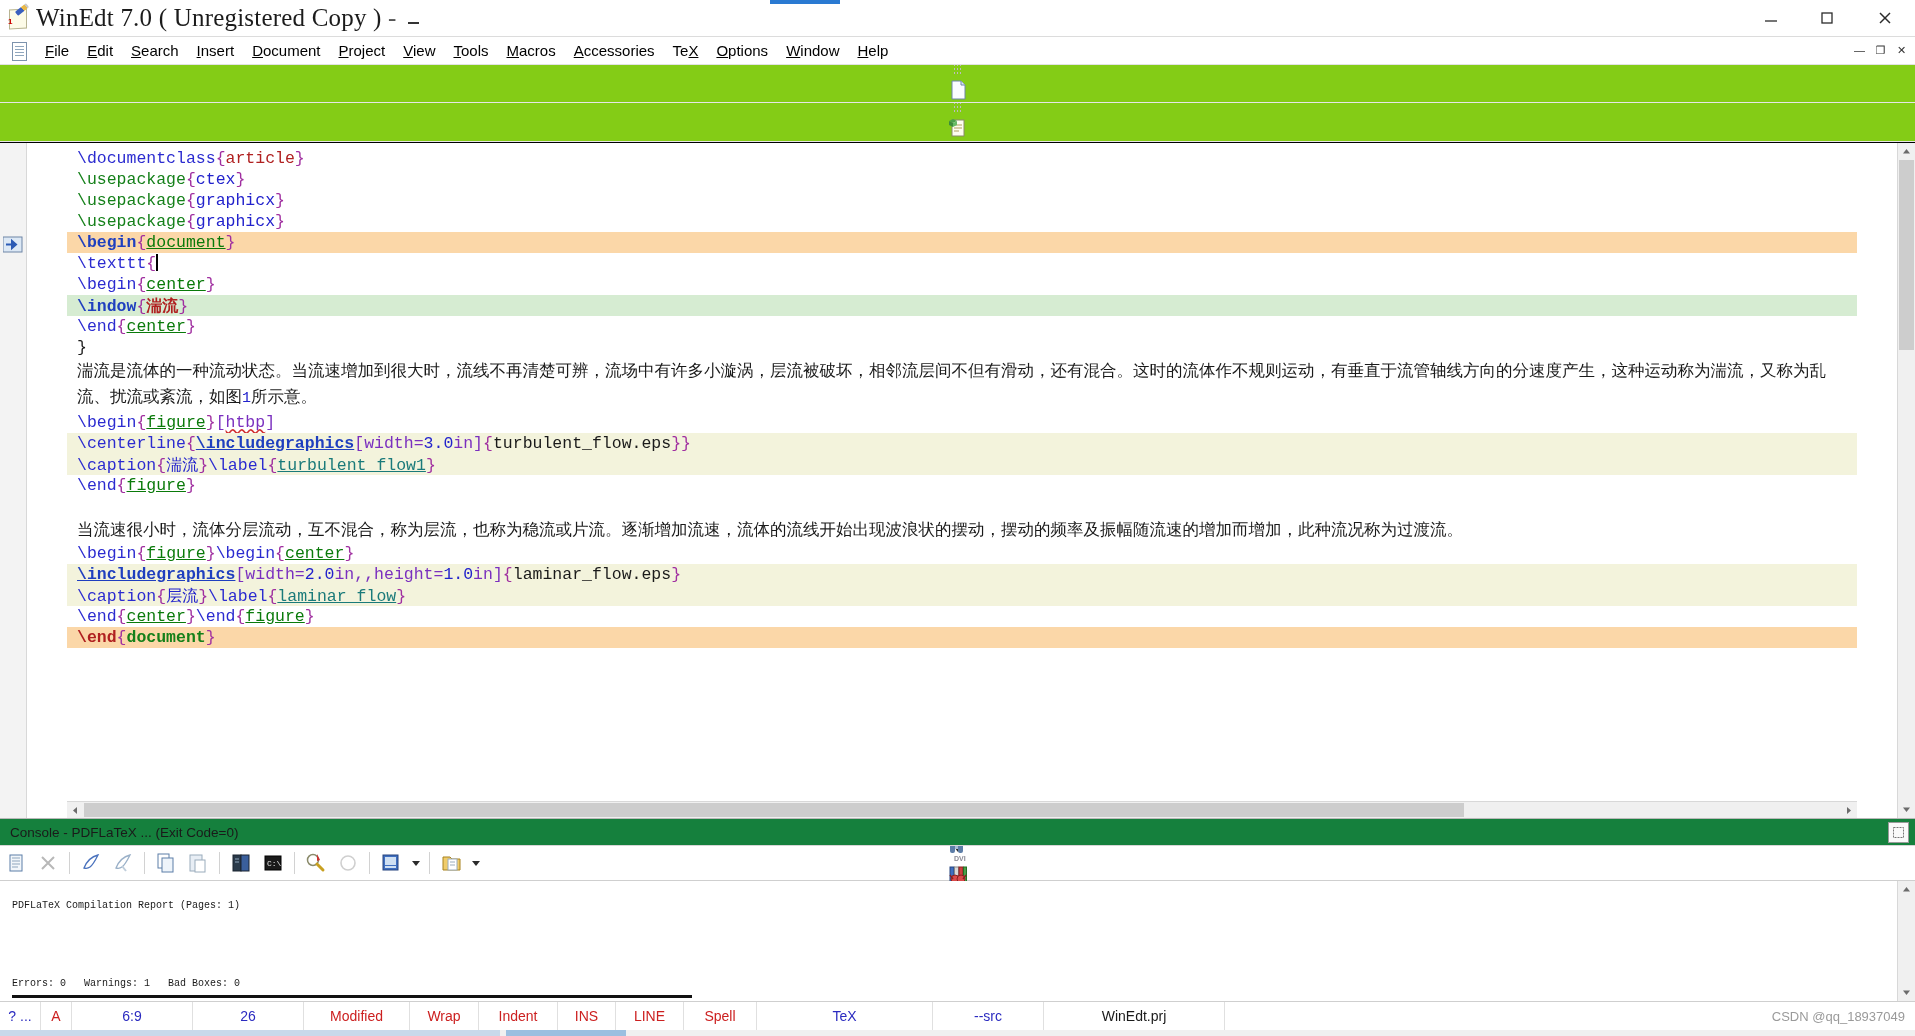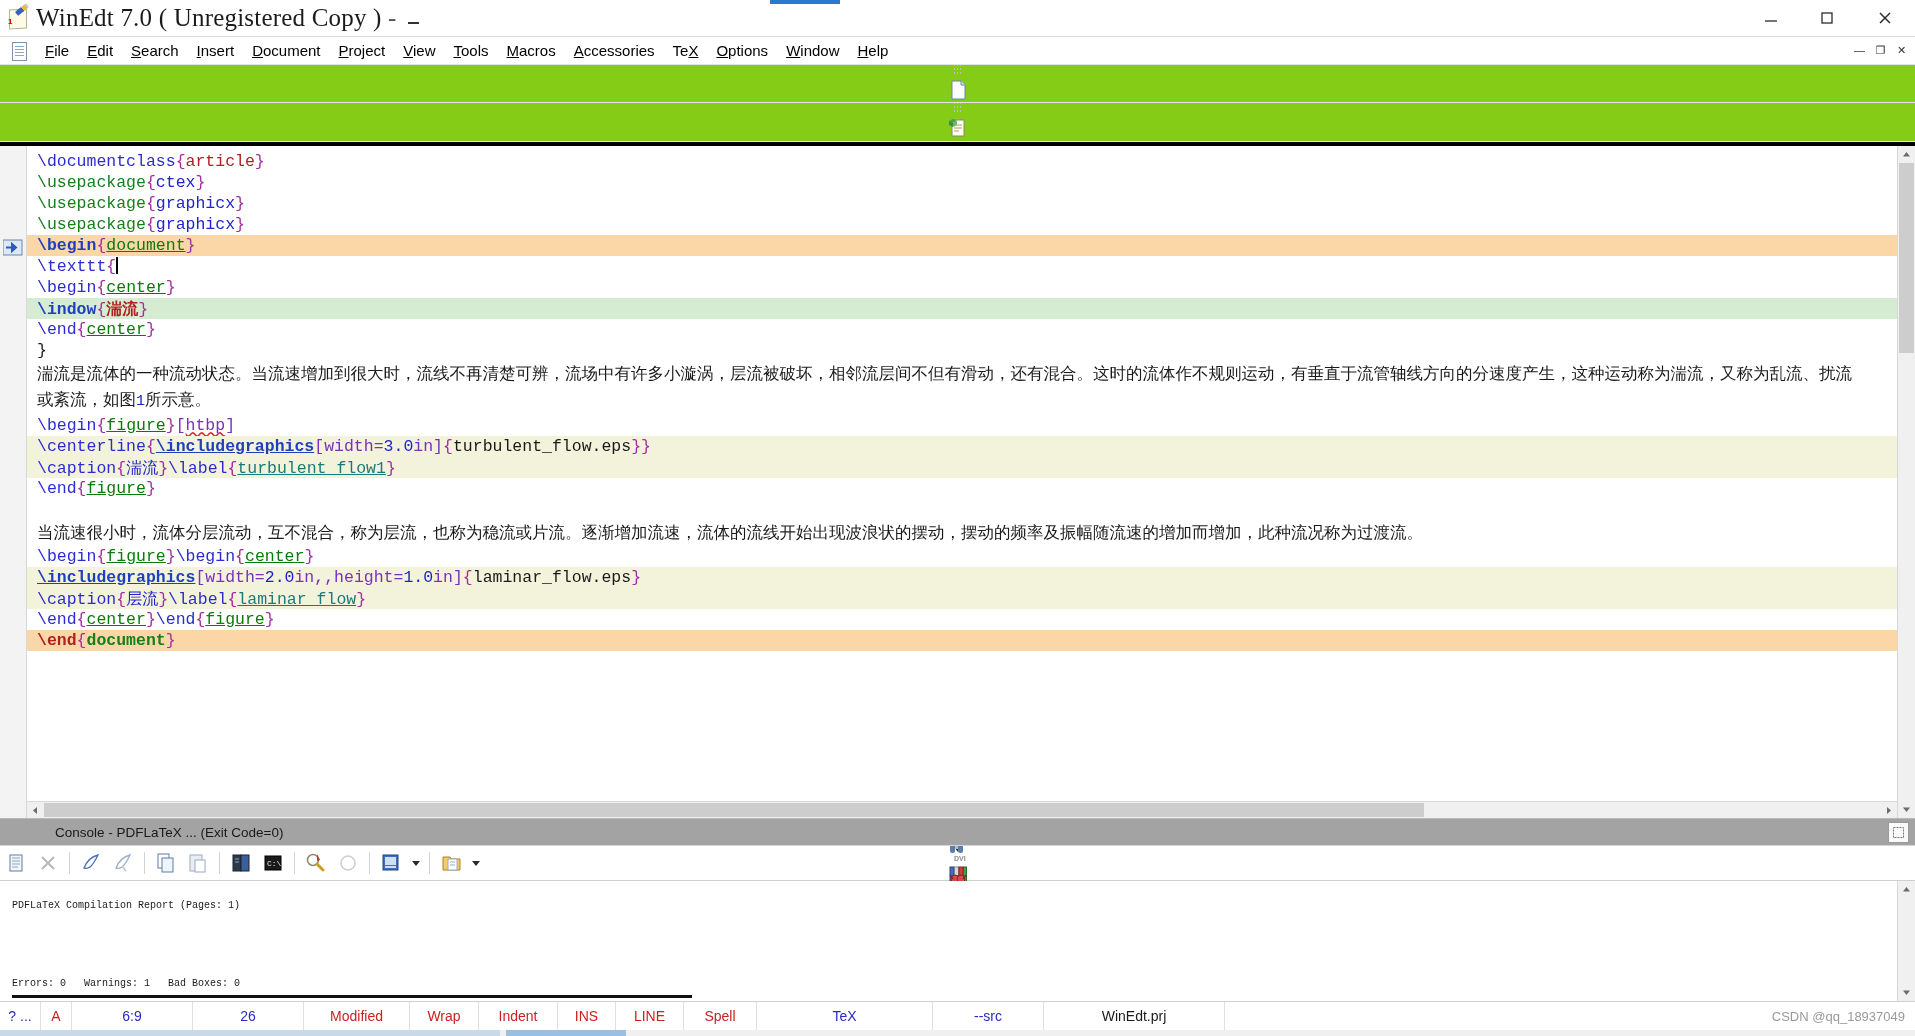--- a/index.html
+++ b/index.html
@@ -56,21 +56,21 @@
         background-size:3px 4px;background-position:2px 2px;}
   .tbtn{width:32px;height:30px;display:flex;align-items:center;justify-content:center;position:relative;flex:0 0 32px;}
   .tbtn.wide{width:34px;flex:0 0 34px;}
   .arrowbtn{width:17px;height:30px;display:flex;align-items:center;justify-content:center;flex:0 0 17px;}
   .caret{width:0;height:0;border-left:4px solid transparent;border-right:4px solid transparent;border-top:5px solid #2b2b2b;}
   .sep{width:1px;height:22px;background:#d2d2d2;margin:0 5px;flex:0 0 1px;}
   .ico{width:22px;height:22px;position:relative;display:block;}
   .ico svg{display:block;width:22px;height:22px;}
 
   
-  .editorwrap{flex:1 1 auto;display:flex;min-height:0;background:#fff;position:relative;border-top:4px solid #000000;}
+  .editorwrap{flex:1 1 auto;display:flex;min-height:0;background:#fff;position:relative;border-top:1px solid #000000;gap:40px;}
   .gutter{width:26px;flex:0 0 26px;background:#f3f3f3;border-right:1px solid #d8d8d8;position:relative;}
   .gutter .bookmark{position:absolute;left:3px;top:93px;width:20px;height:17px;}
   .editor{
     flex:1 1 auto;position:relative;overflow:hidden;background:#fff;
     font-family:"Liberation Mono","DejaVu Sans Mono",monospace;
     font-size:16.5px;line-height:21px;padding-top:5px;
   }
   .ln{white-space:pre;padding-left:10px;height:21px;position:relative;}
   .ln.hl-orange{background:#fbd7a8;}
   .ln.hl-green{background:#d6ecd2;}
@@ -96,22 +96,22 @@
   .sb-arrow{height:17px;display:flex;align-items:center;justify-content:center;background:#f0f0f0;}
   .sb-track{flex:1;background:#f0f0f0;position:relative;}
   .sb-thumb{position:absolute;left:1px;right:1px;top:0;height:190px;background:#cdcdcd;}
   .hsb{height:16px;flex:0 0 16px;background:#f0f0f0;border-top:1px solid #d8d8d8;display:flex;}
   .hsb .sb-arrow{width:17px;height:16px;}
   .hsb .sb-track{position:relative;}
   .hsb .sb-thumb{position:absolute;top:1px;bottom:1px;left:0;width:1380px;height:auto;background:#cdcdcd;}
 
   
   .console-titlebar{
-    height:26px;flex:0 0 26px;background:#a3a3a3;border-top:1px solid #b9b9b9;border-bottom:1px solid #d6d6d6;
-    display:flex;align-items:center;position:relative;padding-left:45px;
+    height:26px;flex:0 0 26px;background:#15803d;border-top:1px solid #b9b9b9;border-bottom:1px solid #d6d6d6;
+    display:flex;align-items:center;position:relative;
   }
   .console-title{font-size:13.5px;color:#1a1a1a;margin-left:10px;font-family:"Liberation Sans",sans-serif;}
   .console-close{position:absolute;right:6px;top:3px;width:19px;height:19px;border:1px solid #9a9a9a;background:#fafafa;
                  display:flex;align-items:center;justify-content:center;font-size:11px;color:#333;}
   .console-toolbar{height:34px;flex:0 0 34px;background:#ffffff;border-bottom:1px solid #cfcfcf;display:flex;align-items:center;}
   .console-body{flex:0 0 120px;background:#fff;position:relative;display:flex;overflow:hidden;}
   .console-text{flex:1;padding:12px 0 0 12px;font-family:"Liberation Mono","DejaVu Sans Mono",monospace;font-size:10px;line-height:26px;color:#1a1a1a;white-space:pre;}
   .console-rule{position:absolute;left:12px;bottom:3px;width:680px;height:3px;background:#111;}
 
   

